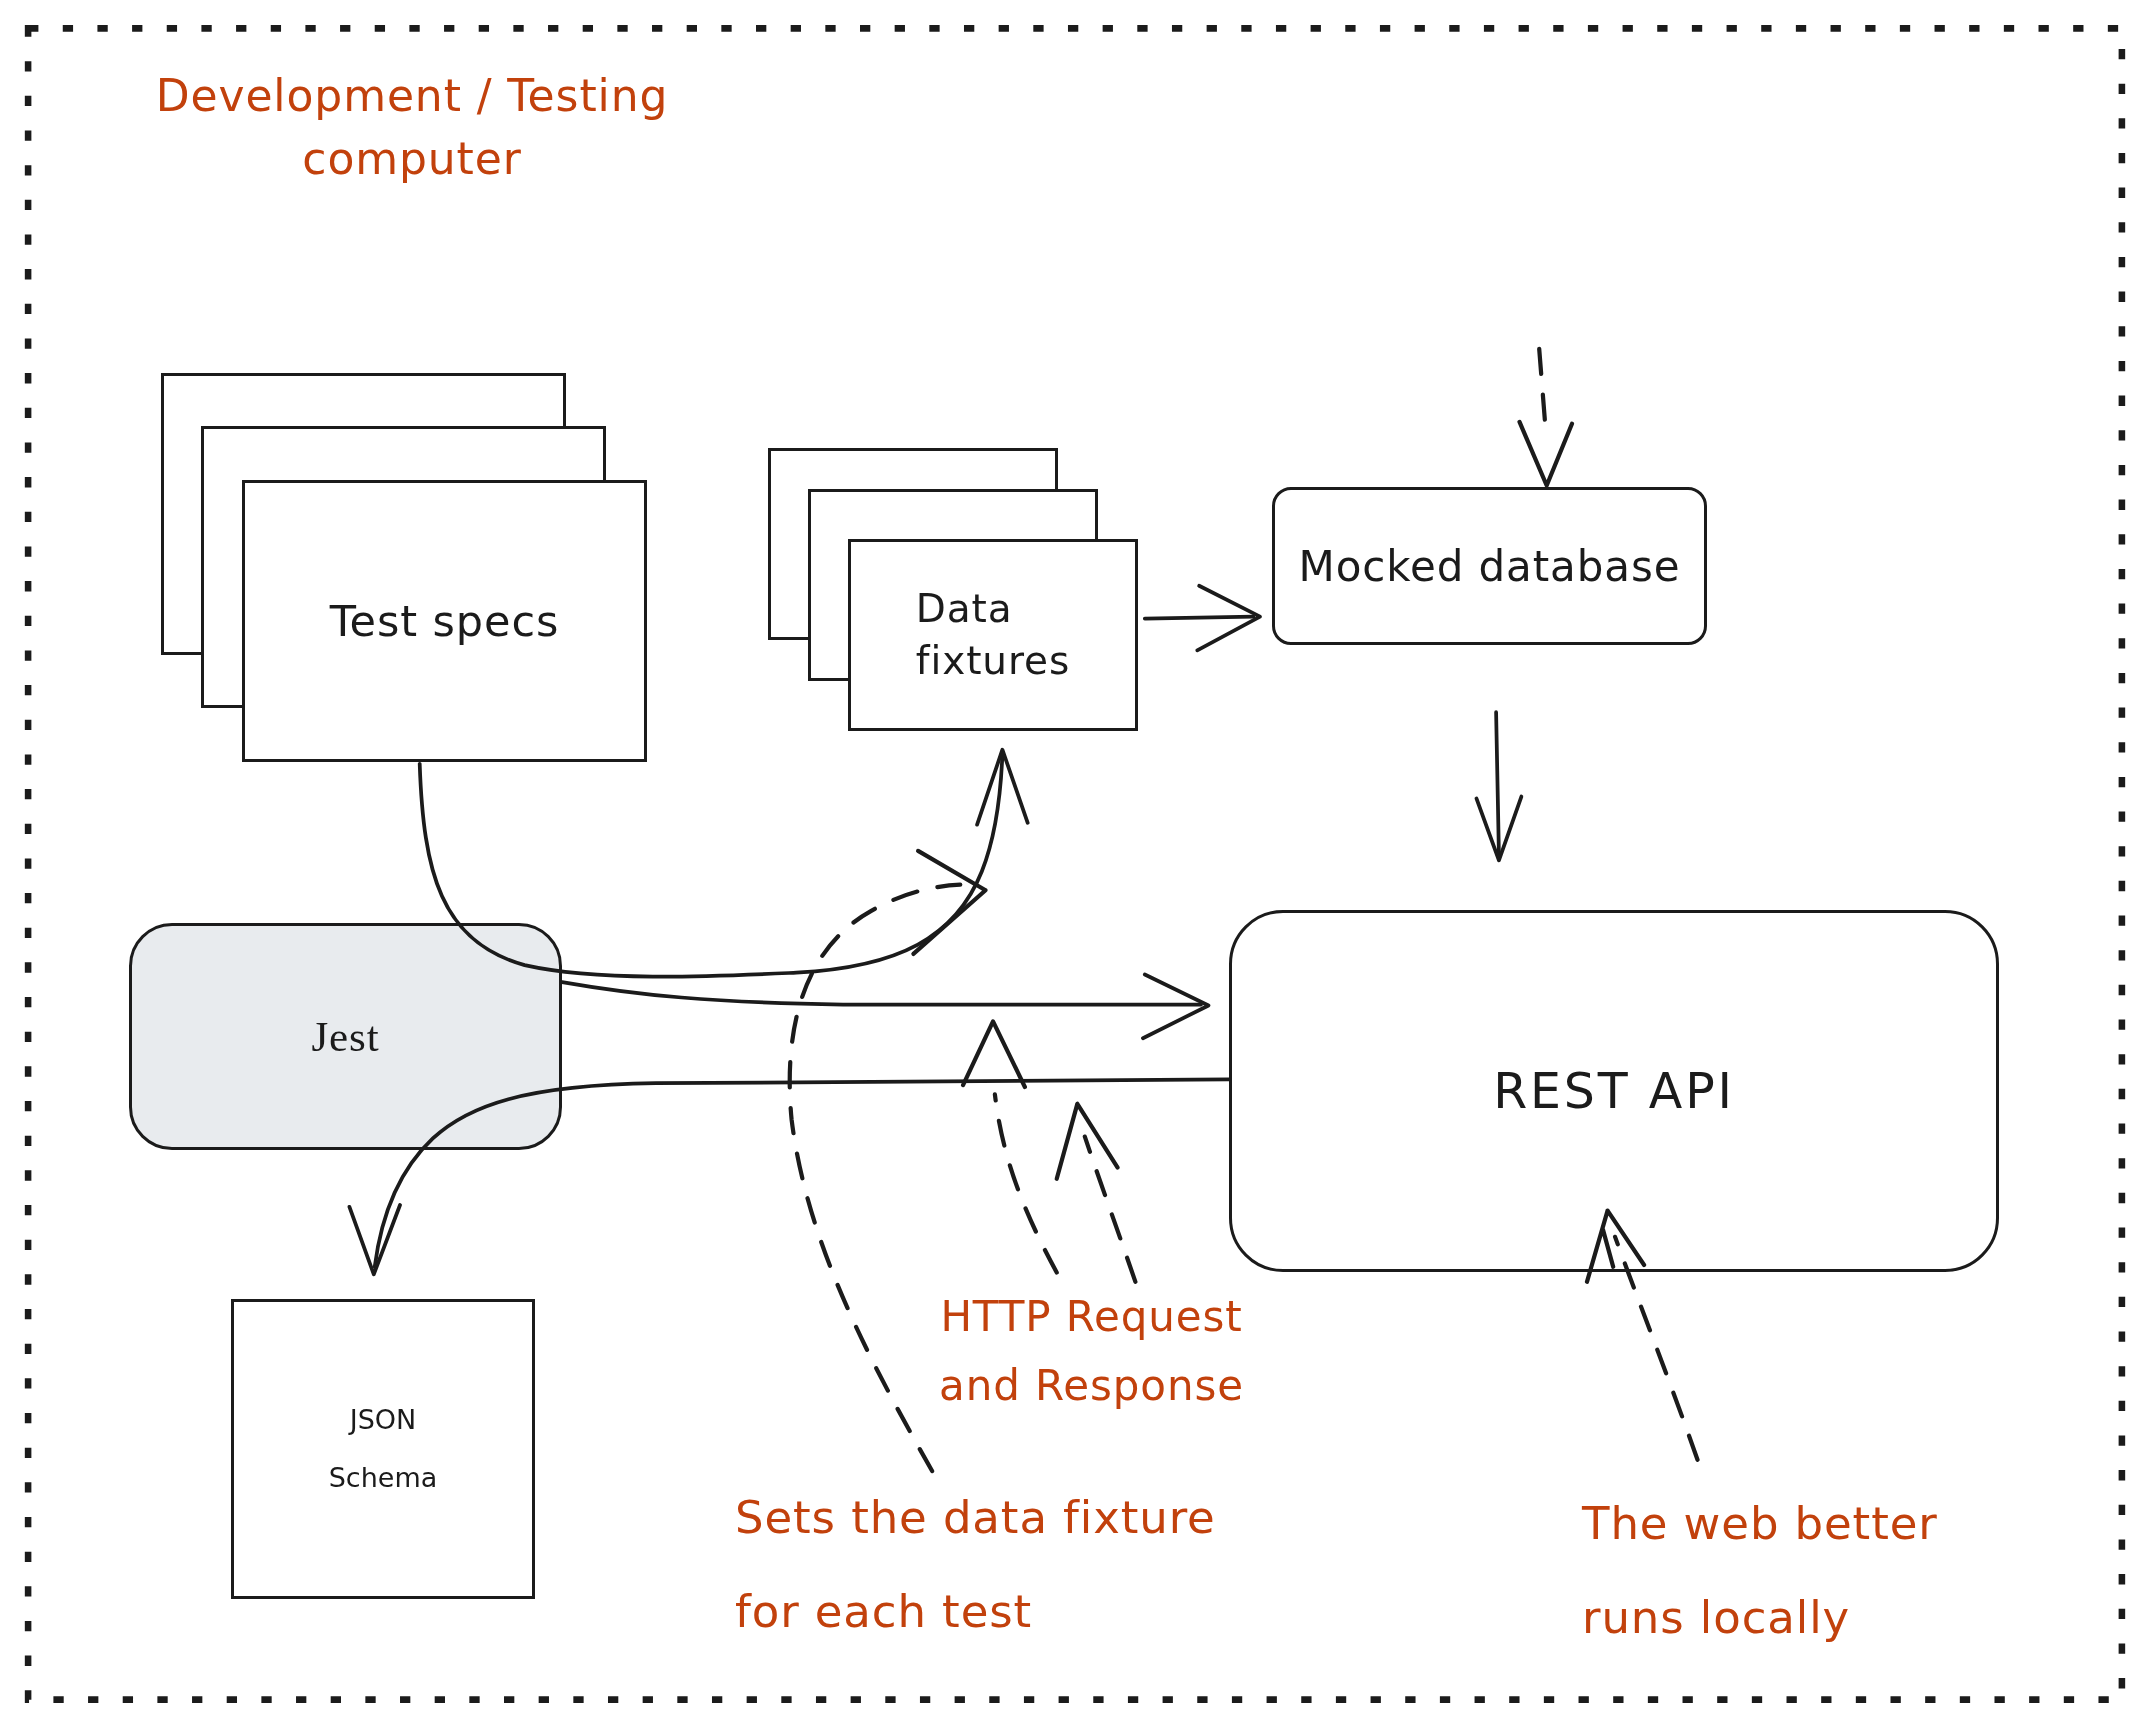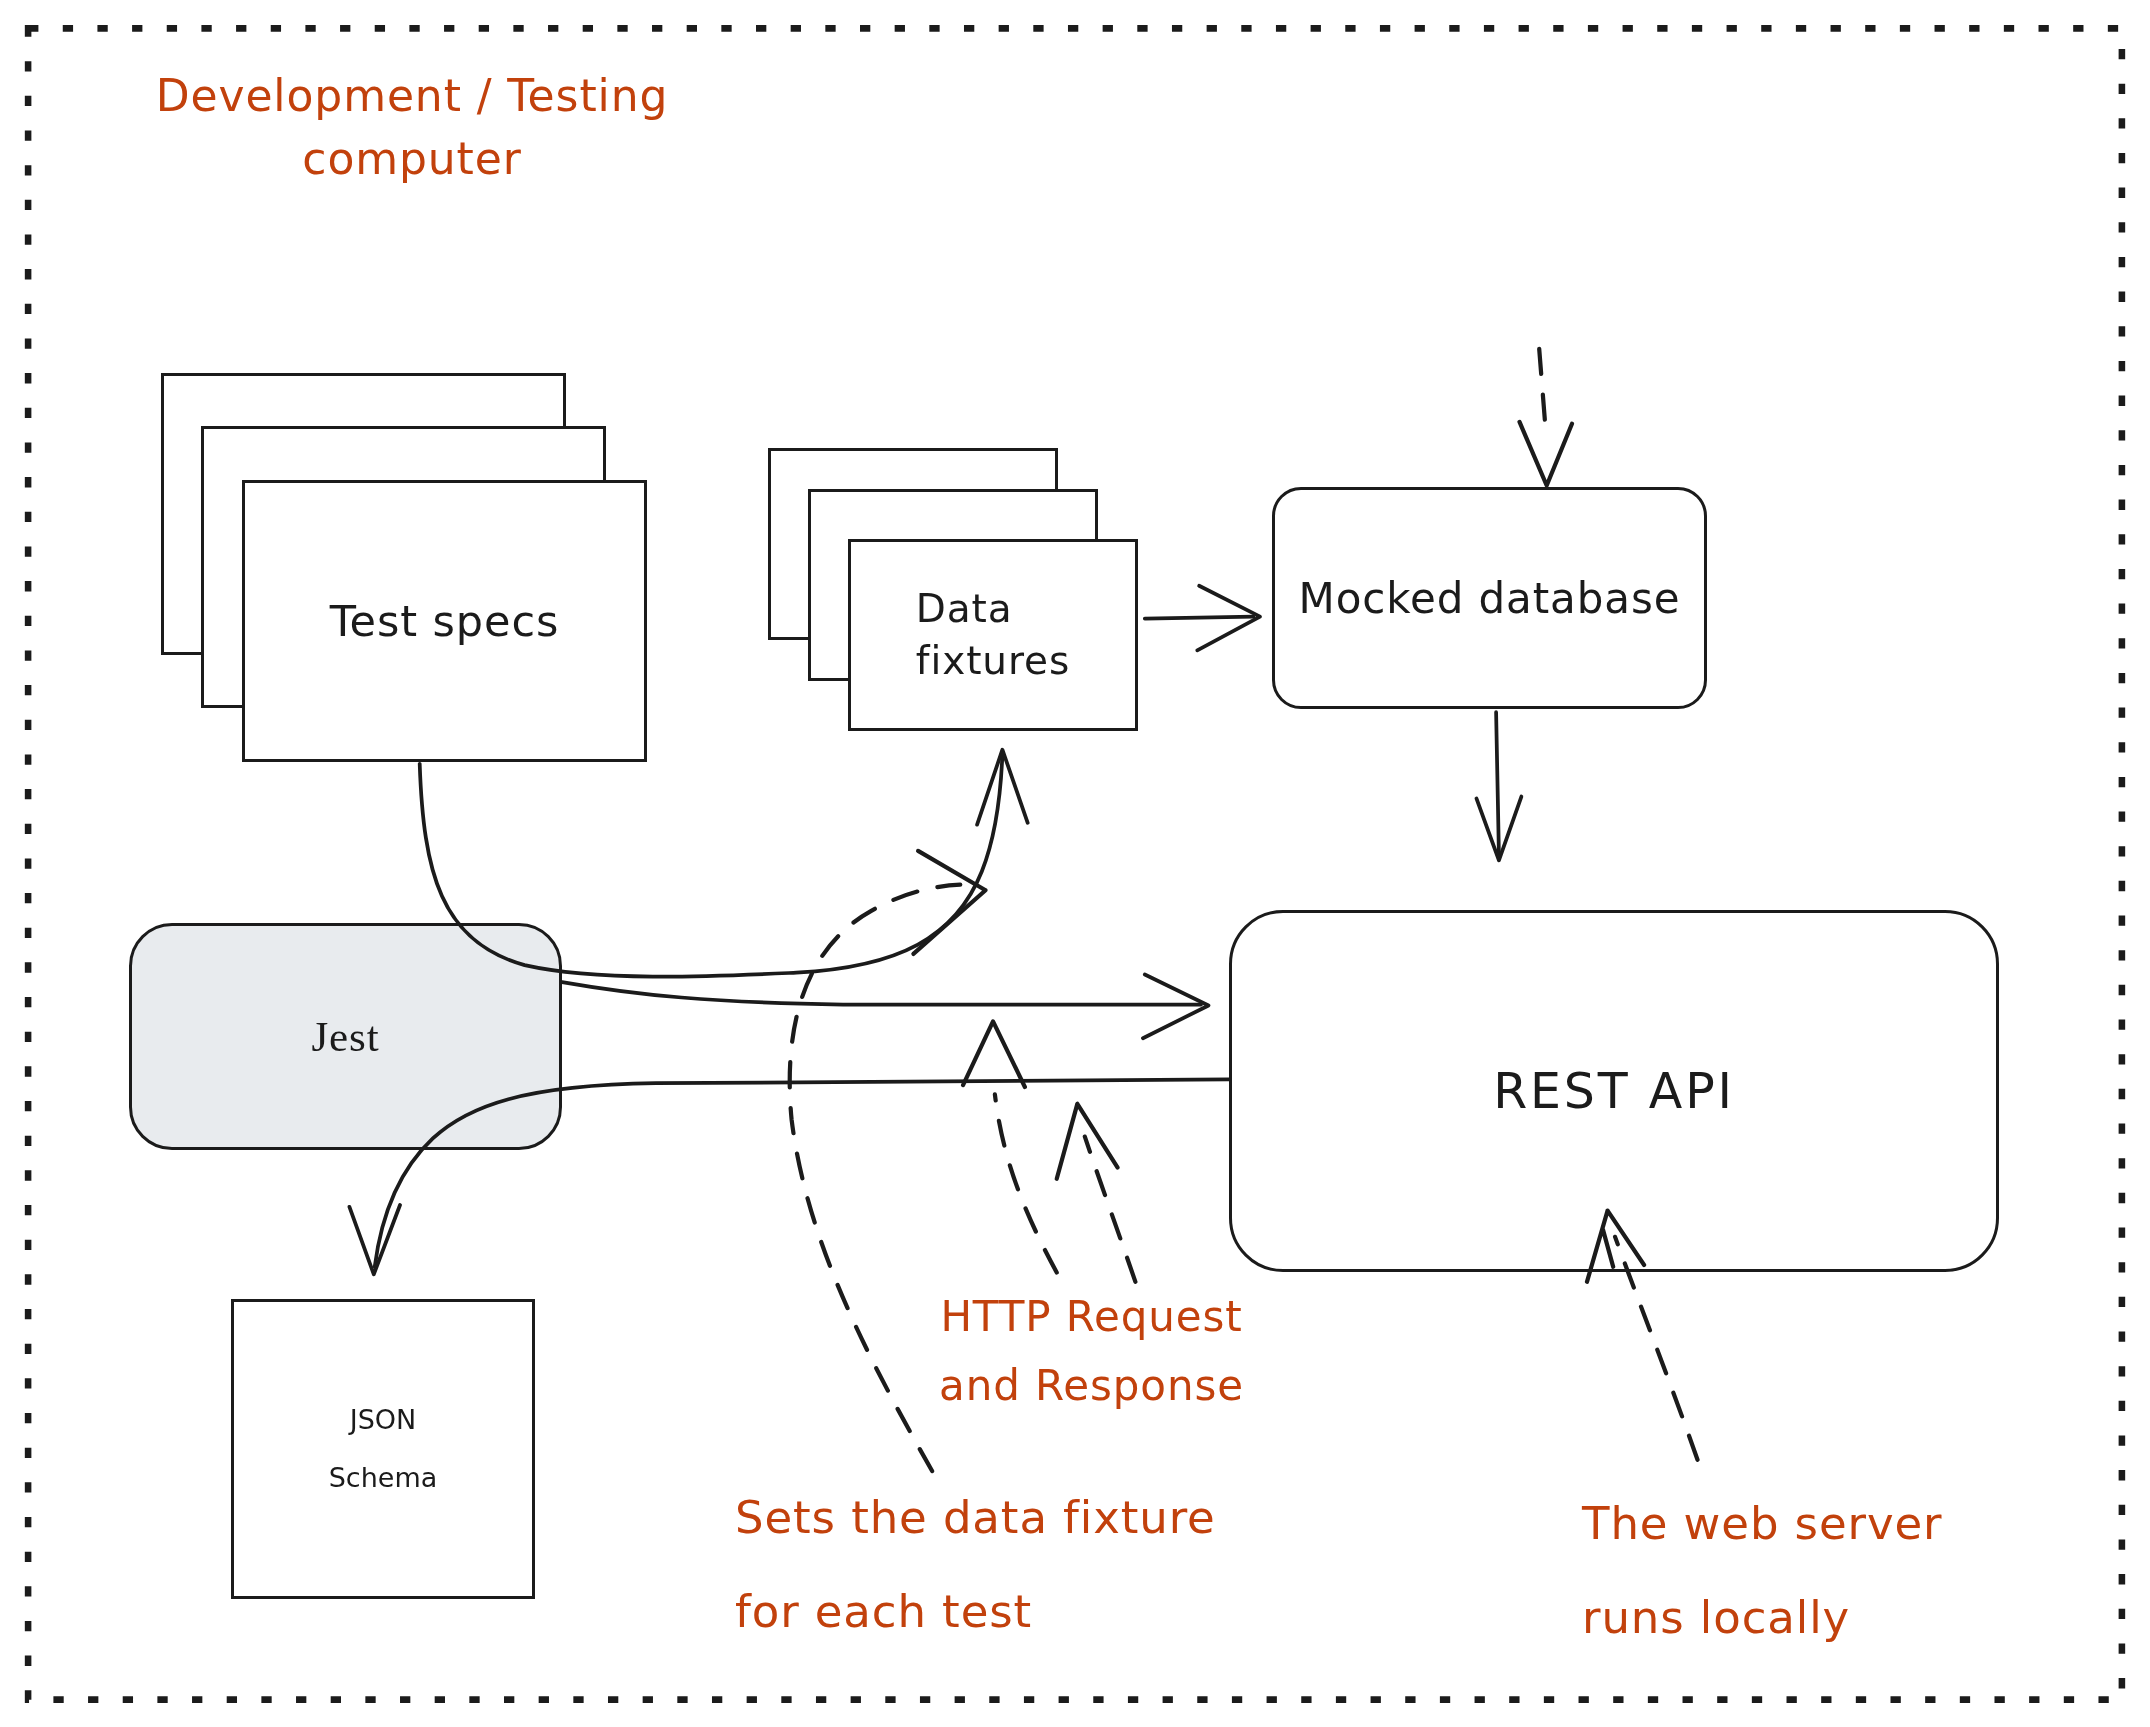--- a/index.html
+++ b/index.html
@@ -22,40 +22,40 @@
   .ts-back  {left:161px;top:373px;width:405px;height:282px;}
   .ts-mid   {left:201px;top:426px;width:405px;height:282px;}
   .ts-front {left:242px;top:480px;width:405px;height:282px;z-index:3;
              display:flex;align-items:center;justify-content:center;font-size:43px;letter-spacing:0.9px;}
   
   .df-back  {left:768px;top:448px;width:290px;height:192px;}
   .df-mid   {left:808px;top:489px;width:290px;height:192px;}
   .df-front {left:848px;top:539px;width:290px;height:192px;z-index:3;
              display:flex;align-items:center;justify-content:center;font-size:39px;line-height:52px;letter-spacing:0.9px;}
 
-  .mocked-db{left:1272px;top:487px;width:435px;height:222px;border-radius:29px;font-size:42px;letter-spacing:0.9px;}
+  .mocked-db{left:1272px;top:487px;width:435px;height:158px;border-radius:19px;font-size:42px;letter-spacing:0.9px;}
   .jest     {left:129px;top:923px;width:433px;height:227px;border-radius:43px;background:#e8ebee;font-size:43px;letter-spacing:0.9px;font-family:Liberation Serif, serif;}
   .rest-api {left:1229px;top:910px;width:770px;height:362px;border-radius:54px;font-size:49px;letter-spacing:2.8px;}
   .json-schema{left:231px;top:1299px;width:304px;height:300px;font-size:27px;line-height:58px;}
 
   svg.wires{position:absolute;left:0;top:0;z-index:10;pointer-events:none;}
 </style>
 </head>
 <body>
 
 <div class="stage">
 
   <div class="txt title"><span>Development / Testing</span><br><span>computer</span></div>
 
 
   <div class="txt ann-http"><span>HTTP Request</span><br><span>and Response</span></div>
 
   <div class="txt ann-fix"><span>Sets the data fixture</span><br><span>for each test</span></div>
 
-  <div class="txt ann-web"><span>The web server</span><br><span>runs locally</span></div>
+  <div class="txt ann-web"><span>The web better</span><br><span>runs locally</span></div>
 
   <div class="card ts-back"></div>
   <div class="card ts-mid"></div>
   <div class="card ts-front">
       <span>Test specs</span>
     </div>
 
   <div class="card df-back"></div>
   <div class="card df-mid"></div>
   <div class="card df-front">

